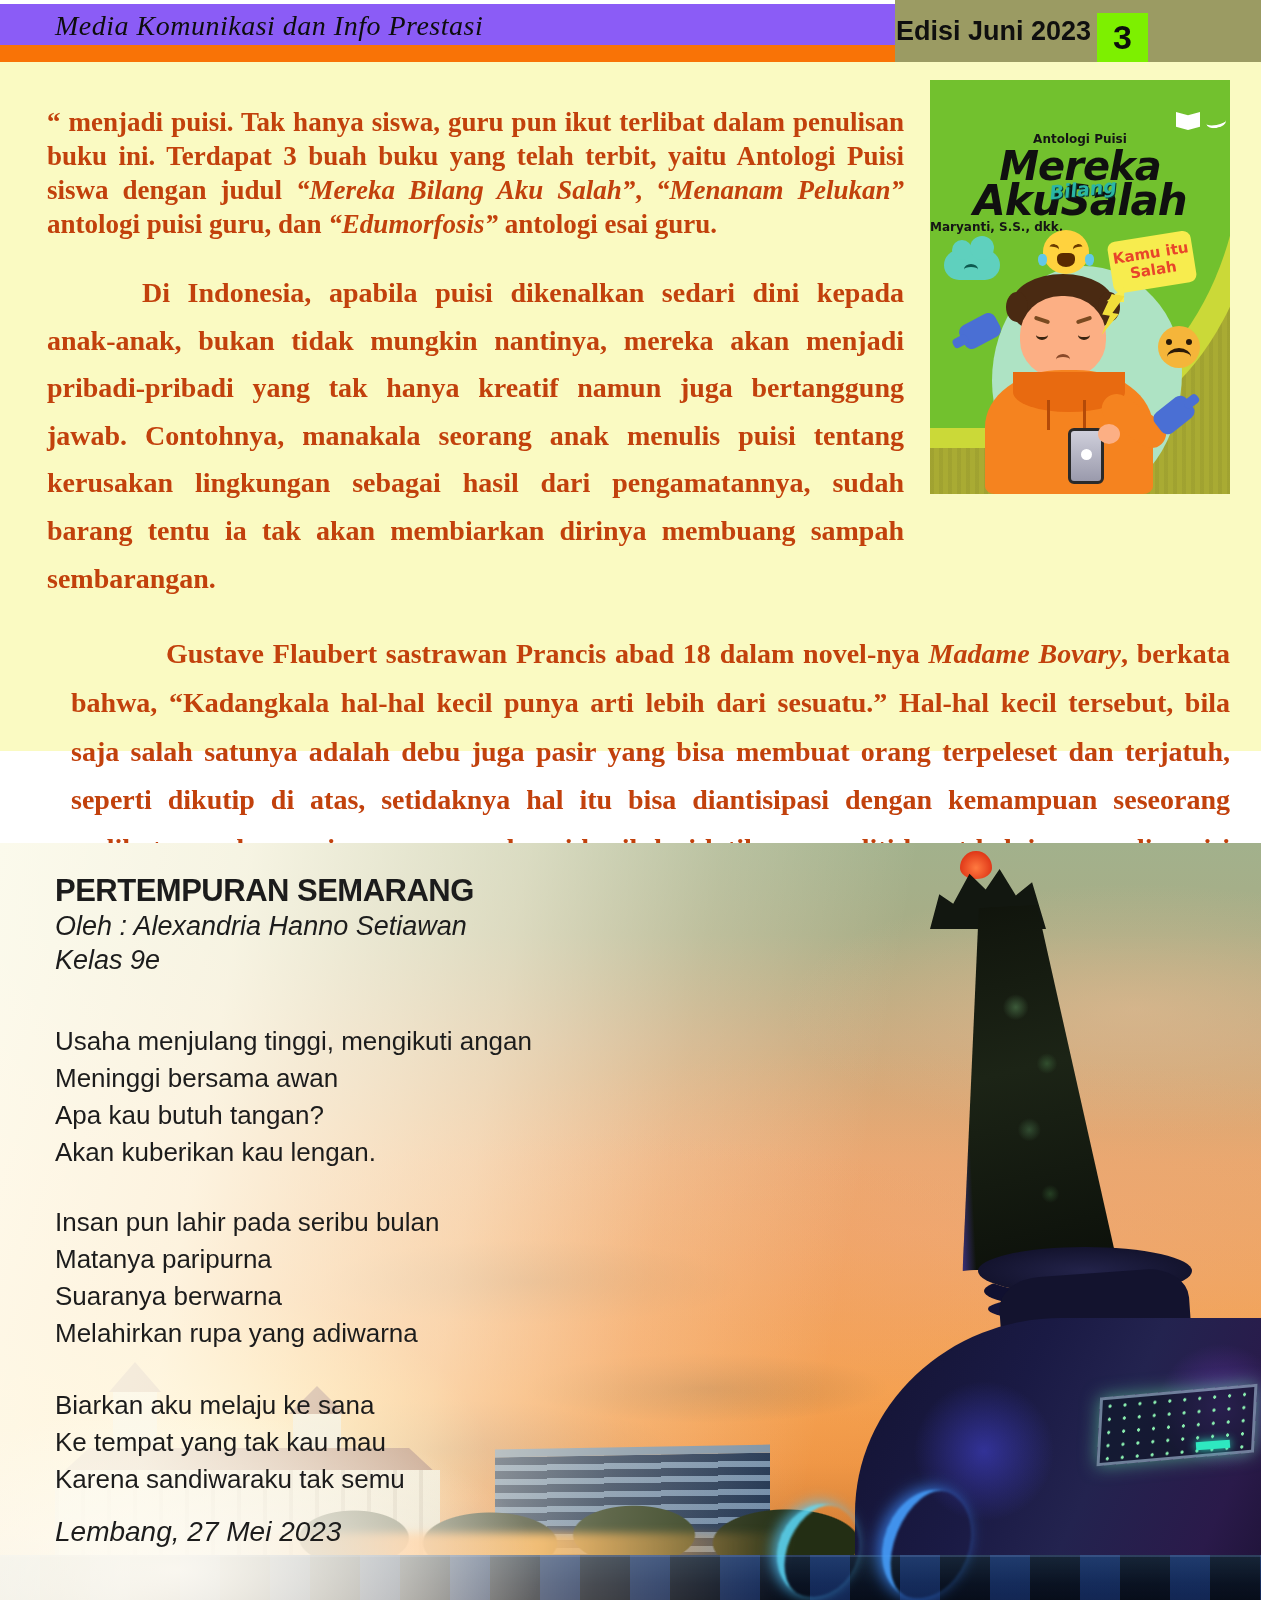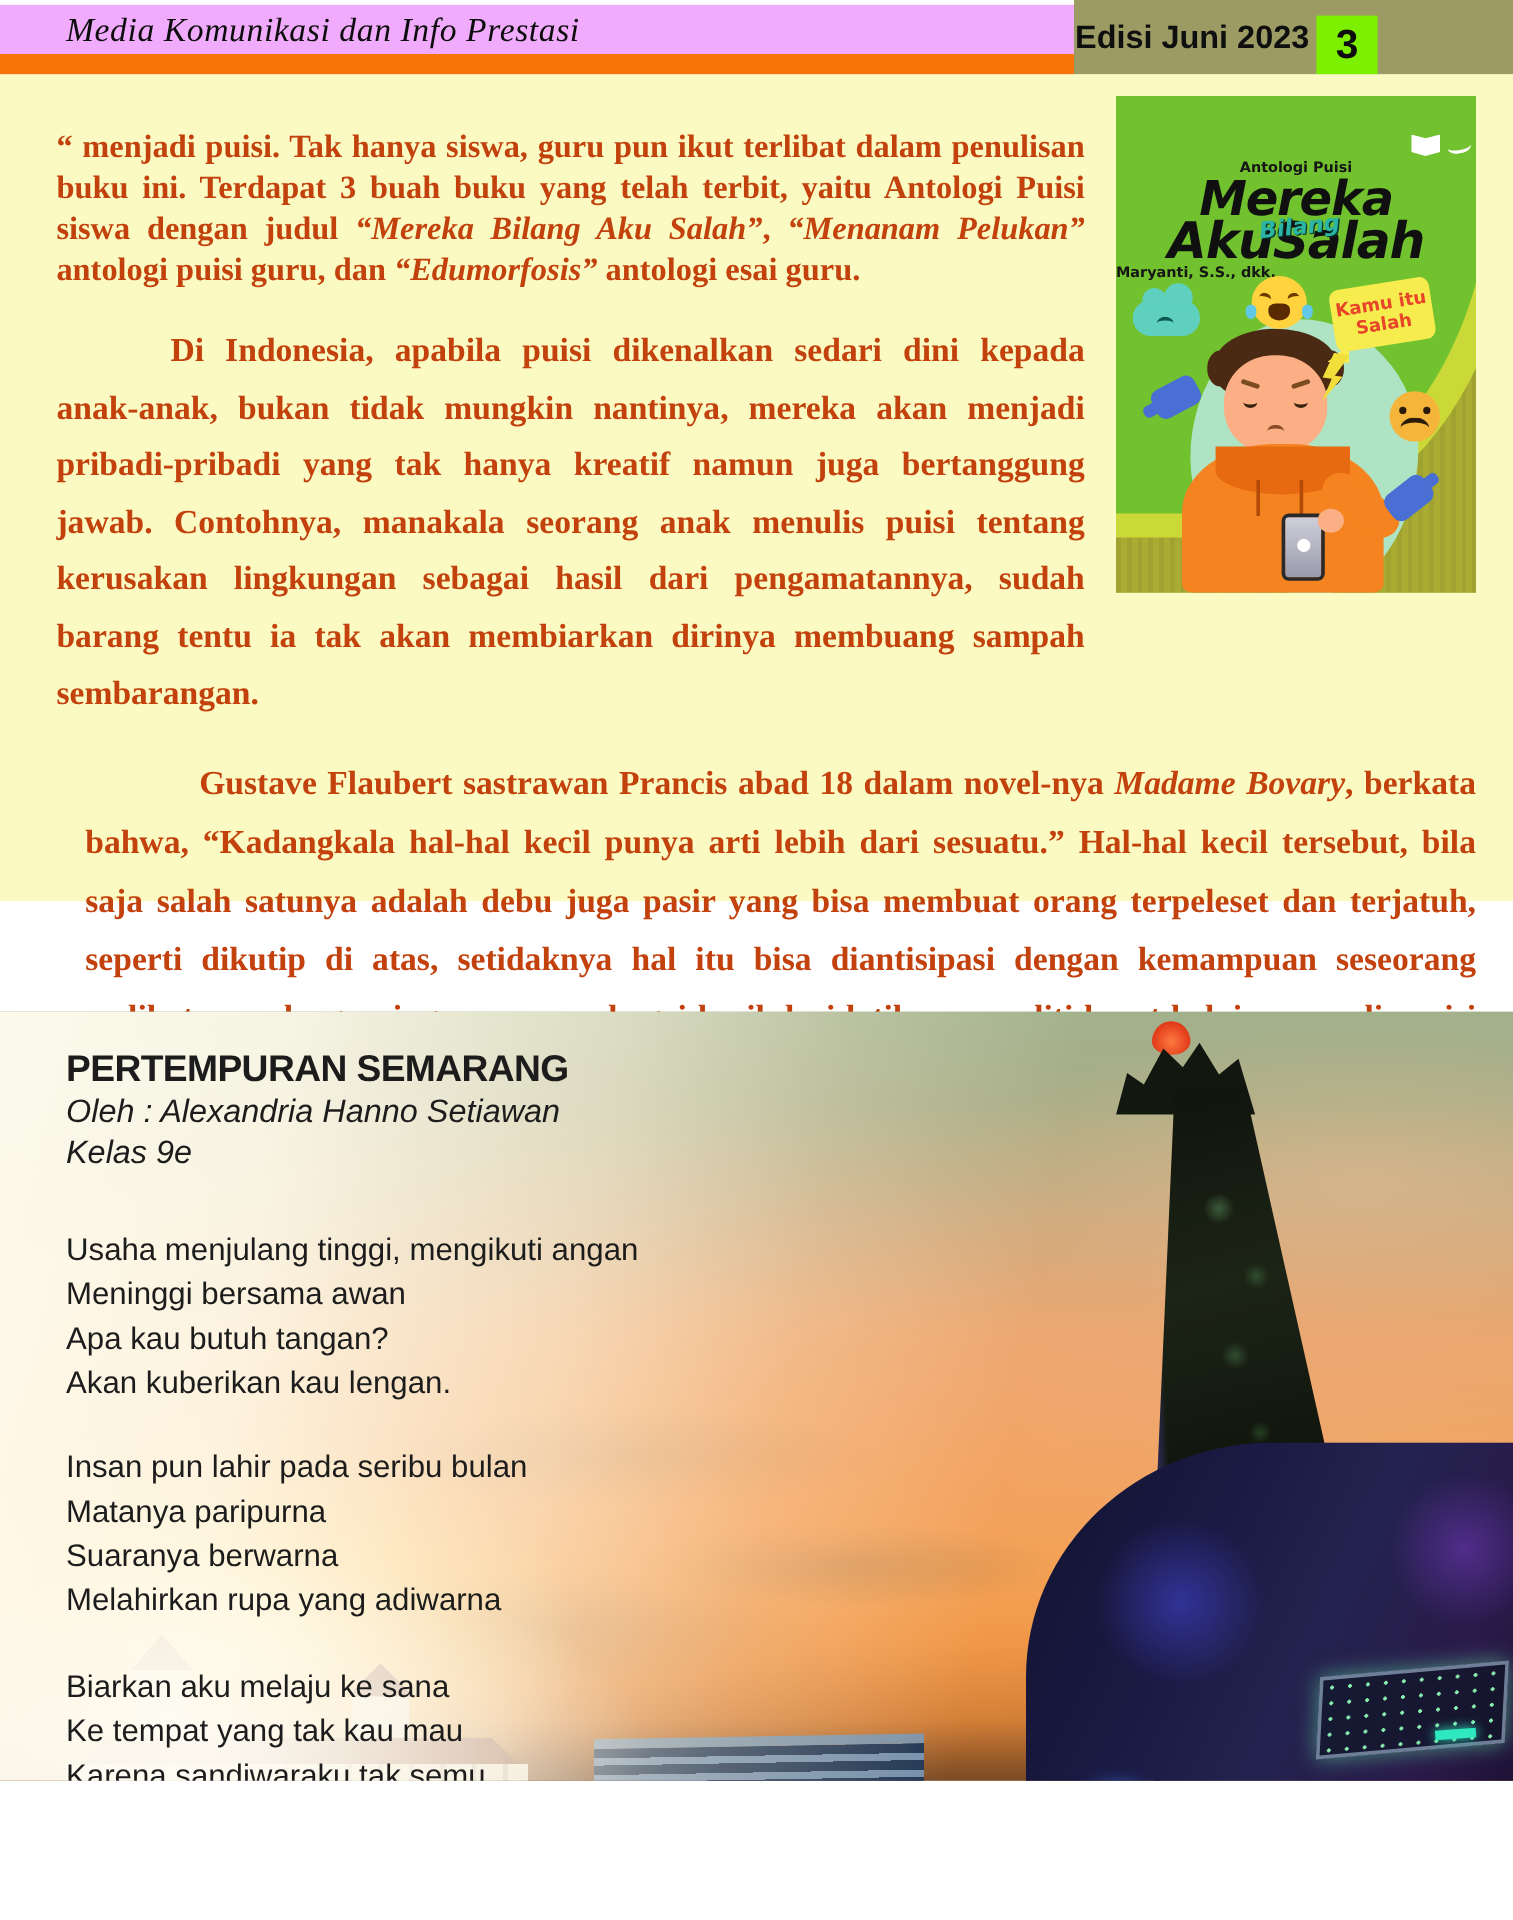--- a/index.html
+++ b/index.html
@@ -1,20 +1,20 @@
 <!DOCTYPE html>
 <html><head>
 <meta charset="utf-8">
 <style>
   html,body{margin:0;padding:0;background:#ffffff;}
   .page{position:relative;width:1261px;height:1600px;overflow:hidden;background:#ffffff;
         font-family:"Liberation Serif",serif;color:#111;}
 
   
-  .green-bar{position:absolute;left:0;top:4px;width:895px;height:41px;background:#f0abfc;}
+  .green-bar{position:absolute;left:0;top:4px;width:895px;height:41px;background:#8b5cf6;}
   .masthead{position:absolute;left:55px;top:0;height:41px;line-height:43px;
             font-style:italic;font-size:28px;color:#0d0d0d;letter-spacing:.5px;}
   .orange-bar{position:absolute;left:0;top:45px;width:895px;height:17px;background:#f97306;}
   .olive-block{position:absolute;left:895px;top:0;width:366px;height:62px;background:#9b9b63;}
   .edition{position:absolute;left:0;top:0;width:196px;height:62px;display:flex;align-items:center;
            justify-content:flex-end;font-family:"Liberation Sans",sans-serif;font-weight:bold;
            font-size:27px;color:#0f0f0f;}
   .page-num{position:absolute;left:202px;top:13px;width:51px;height:49px;background:#7df000;
             display:flex;align-items:center;justify-content:center;
             font-family:"Liberation Sans",sans-serif;font-weight:bold;font-size:34px;color:#0d0d0d;}
@@ -101,21 +101,21 @@
   .string{position:absolute;top:30px;width:3px;height:30px;background:#b44a08;}
   .s1{left:62px;} .s2{left:98px;}
   .arm{position:absolute;left:168px;top:326px;width:72px;height:30px;background:#f5831f;
        border-radius:16px;transform:rotate(35deg);}
   .phone{position:absolute;left:138px;top:348px;width:36px;height:56px;background:linear-gradient(#cfcfdb,#9a9aac);
          border:3px solid #2a2a2a;border-radius:6px;z-index:3;box-sizing:border-box;}
   .phone-dot{position:absolute;left:10px;top:18px;width:11px;height:11px;background:#ffffff;border-radius:50%;}
   .hand{position:absolute;left:168px;top:344px;width:22px;height:20px;background:#fcaf84;border-radius:50%;z-index:4;}
 
   
-  .photo{position:absolute;left:0;top:843px;width:1261px;height:641px;overflow:hidden;
+  .photo{position:absolute;left:0;top:843px;width:1261px;height:757px;overflow:hidden;
          background-image:
           radial-gradient(ellipse 420px 260px at 16% 82%, rgba(255,238,160,0.95), rgba(255,210,110,0.55) 40%, rgba(255,190,90,0) 68%),
           radial-gradient(ellipse 780px 300px at 48% 66%, rgba(244,160,90,0.80), rgba(244,160,90,0) 70%),
           radial-gradient(ellipse 900px 260px at 72% 52%, rgba(240,170,130,0.55), rgba(240,170,130,0) 72%),
           radial-gradient(ellipse 500px 180px at 90% 22%, rgba(233,190,150,0.50), rgba(233,190,150,0) 70%),
           radial-gradient(ellipse 300px 60px at 42% 58%, rgba(110,100,70,0.45), rgba(110,100,70,0) 70%),
           radial-gradient(ellipse 260px 50px at 56% 72%, rgba(100,90,60,0.50), rgba(100,90,60,0) 70%),
           radial-gradient(ellipse 340px 70px at 35% 80%, rgba(120,90,60,0.40), rgba(120,90,60,0) 70%),
           linear-gradient(to bottom,#a2b18c 0%,#a8ad86 12%,#c9aa7e 26%,#e8a76b 42%,#f0a45a 58%,#f5a148 72%,#ee9440 82%,#d07c34 92%,#7a4a24 100%);}
   .lawang{position:absolute;left:55px;top:545px;width:385px;height:205px;z-index:2;}

